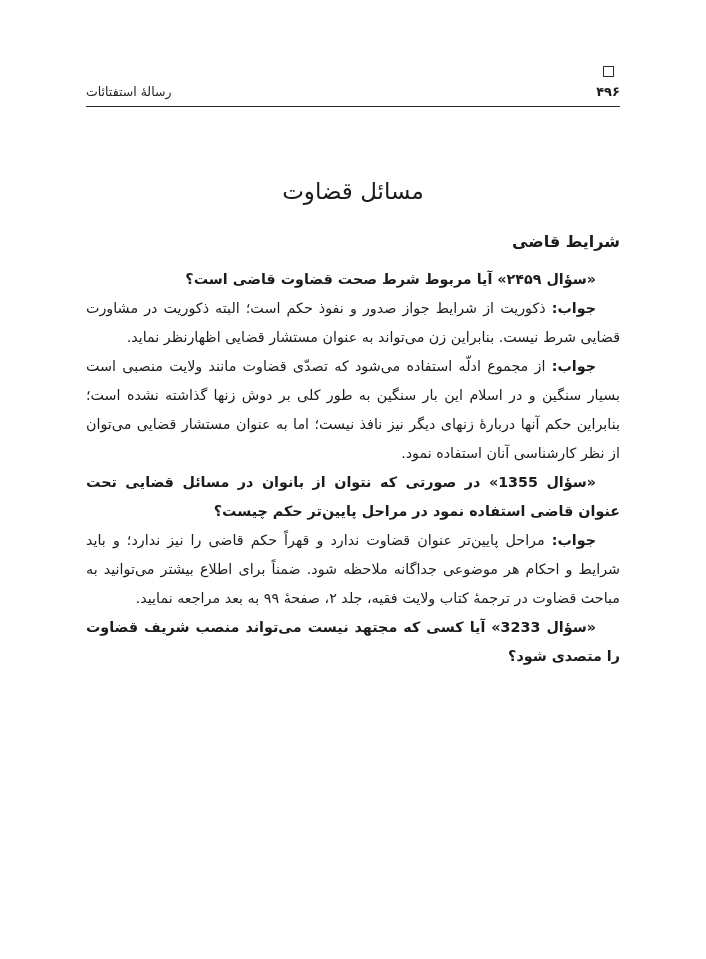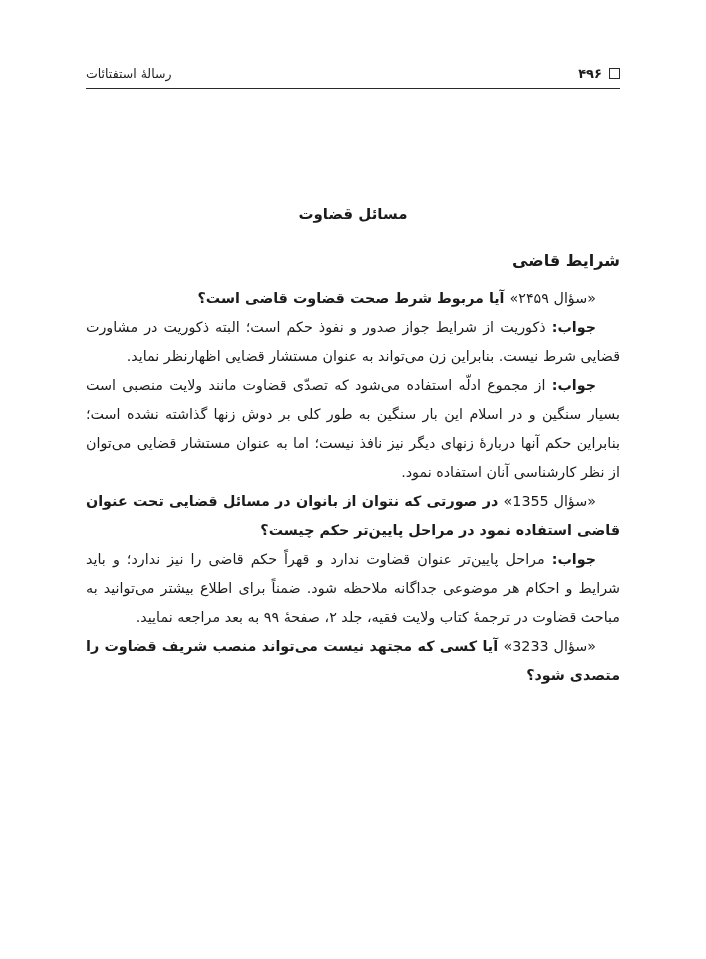--- a/index.html
+++ b/index.html
@@ -27,37 +27,38 @@
     align-items: flex-end;
     border-bottom: 1.6px solid #2a2a2a;
     padding-bottom: 7px;
     font-size: 13px;
   }
   .page-number-group {
     display: inline-flex;
     align-items: center;
     gap: 7px;
     font-weight: bold;
+    flex-direction: column;
   }
   .page-marker-square {
     display: inline-block;
     width: 9px;
     height: 9px;
     border: 1.6px solid #2a2a2a;
     background: transparent;
   }
   .book-title {
     font-size: 12.5px;
     color: #222;
   }
   .main-title {
-    margin-top: 116px;
+    margin-top: 71px;
     text-align: center;
-    font-size: 15px;
-    font-weight: bold;
+    font-size: 23px;
+    font-weight: normal;
     letter-spacing: 0.2px;
   }
   .section-title {
     margin-top: 28px;
     text-align: right;
     font-size: 16px;
     font-weight: bold;
   }
   .body-text {
     margin-top: 14px;
@@ -67,21 +68,21 @@
     text-justify: inter-word;
   }
   .body-text p {
     margin: 0;
     text-indent: 24px;
   }
   .question {
     font-weight: bold;
   }
   .q-marker {
-    font-weight: normal;
+    font-weight: bold;
   }
   .a-label {
     font-weight: bold;
   }
 </style>
 </head>
 <body>
 
 <div class="page">
 

